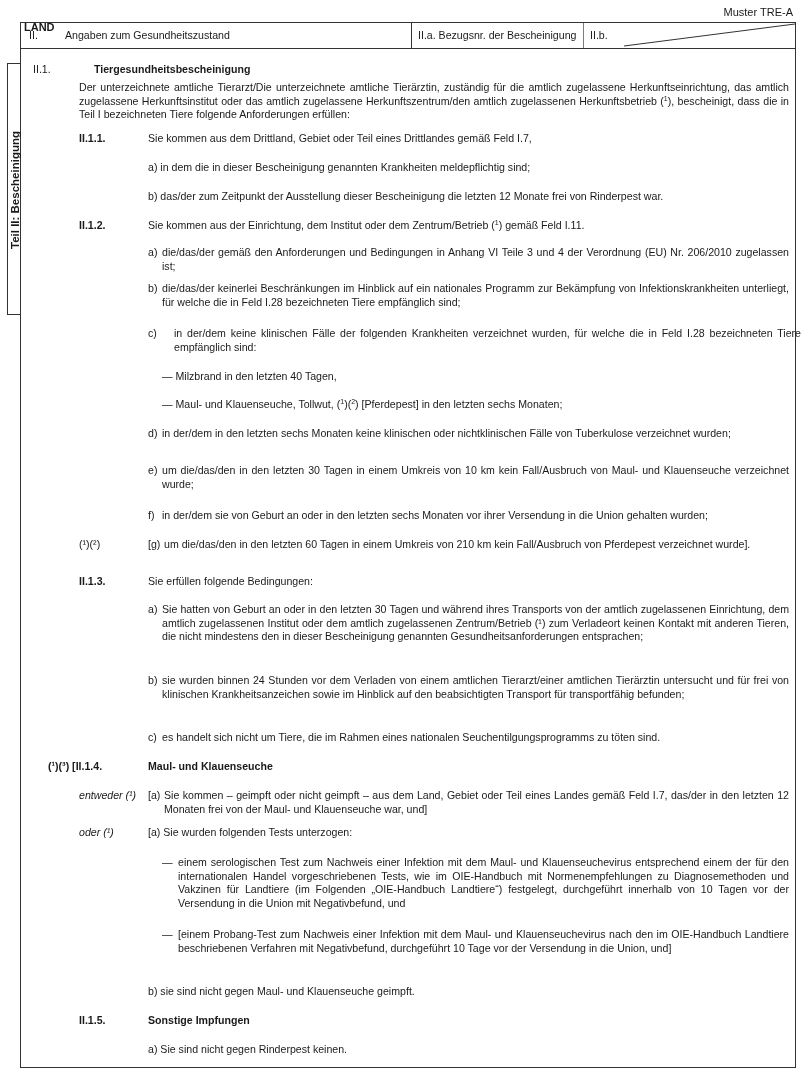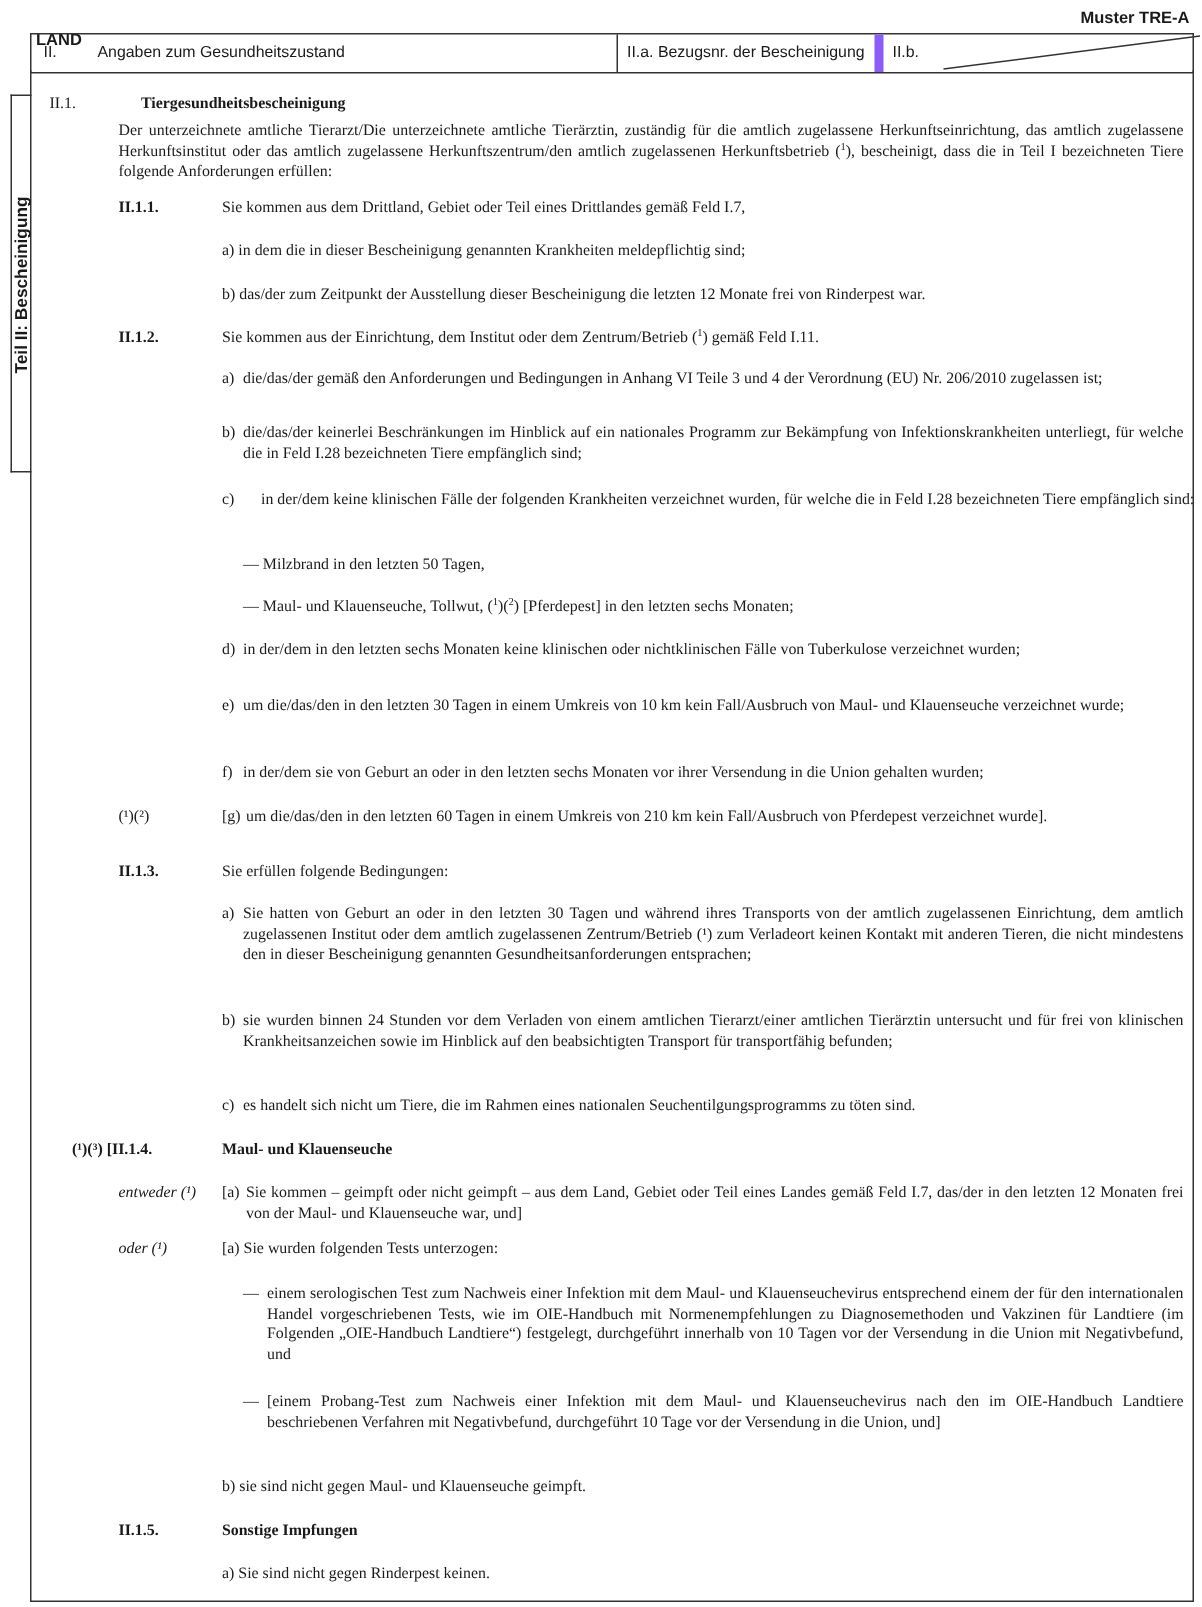--- a/index.html
+++ b/index.html
@@ -1,30 +1,30 @@
 <!DOCTYPE html>
 <html><head>
 <meta charset="utf-8">
 <style>
   html, body { margin:0; padding:0; background:#fff; }
   body { width:801px; height:1071px; position:relative; overflow:hidden;
          font-family:"Liberation Sans", sans-serif; color:#1a1a1a; font-size:10.6px; }
   .hdr-land { position:absolute; left:24px; top:6px; font-weight:bold; font-size:11px;margin-top:15px; }
-  .hdr-muster { position:absolute; right:8px; top:6px; font-weight:bold; font-size:11px;margin-left:20px; }
+  .hdr-muster { position:absolute; right:8px; top:6px; font-weight:normal; font-size:11px;margin-left:20px; }
   .topbox { position:absolute; left:20px; top:22px; width:774px; height:25px; border:1px solid #333; }
   .topbox .c1 { position:absolute; left:0; top:0; width:390px; height:25px; }
   .topbox .c2 { position:absolute; left:390px; top:0; width:172px; height:25px; border-left:1px solid #333; }
-  .topbox .c3 { position:absolute; left:562px; top:0; width:212px; height:25px; border-left:6px solid #8b5cf6; }
+  .topbox .c3 { position:absolute; left:562px; top:0; width:212px; height:25px; border-left:1px solid #8b5cf6; }
   .topbox span { position:absolute; top:6px; }
   .mainbox { position:absolute; left:20px; top:47px; width:774px; height:1020px; border:1px solid #333; border-top:none; }
   .sidebox { position:absolute; left:7px; top:63px; width:13px; height:250px; border:1px solid #333; border-right:none; }
   .sidelabel { position:absolute; left:6px; top:190px; font-weight:bold; font-size:11.5px;
                transform:translate(-50%,-50%) rotate(-90deg); transform-origin:center; white-space:nowrap;
                left:15px; }
-  .t { position:absolute; line-height:13.6px;font-family:Liberation Serif, serif; }
+  .t { position:absolute; line-height:13.6px; }
   .b { font-weight:bold; }
   .i { font-style:italic; }
   .j { text-align:justify; }
   sup { font-size:7px; vertical-align:4px; line-height:0; }
   .diag { position:absolute; left:0; top:0; }
 </style>
 </head>
 <body>
 
 <div class="hdr-land">LAND</div>
@@ -61,21 +61,21 @@
 
 <div class="t b" style="left:79px;top:219px">II.1.2.</div>
 <div class="t" style="left:148px;top:219px"><span>Sie kommen aus der Einrichtung, dem Institut oder dem Zentrum/Betrieb (</span><sup>1</sup><span>) gemäß Feld I.11.</span></div>
 
 <div class="t" style="left:148px;top:246px">a)</div>
 <div class="t j" style="left:162px;top:246px;width:627px">die/das/der gemäß den Anforderungen und Bedingungen in Anhang VI Teile 3 und 4 der Verordnung (EU) Nr. 206/2010 zugelassen ist;</div>
 <div class="t" style="left:148px;top:282px">b)</div>
 <div class="t j" style="left:162px;top:282px;width:627px">die/das/der keinerlei Beschränkungen im Hinblick auf ein nationales Programm zur Bekämpfung von Infektionskrankheiten unterliegt, für welche die in Feld I.28 bezeichneten Tiere empfänglich sind;</div>
 <div class="t" style="left:148px;top:327px">c)</div>
 <div class="t j" style="left:174px;top:327px;width:627px">in der/dem keine klinischen Fälle der folgenden Krankheiten verzeichnet wurden, für welche die in Feld I.28 bezeichneten Tiere empfänglich sind:</div>
-<div class="t" style="left:162px;top:370px">—  Milzbrand in den letzten 50 Tagen,</div>
+<div class="t" style="left:162px;top:370px">—  Milzbrand in den letzten 40 Tagen,</div>
 <div class="t" style="left:162px;top:398px"><span>—  Maul- und Klauenseuche, Tollwut, (</span><sup>1</sup><span>)(</span><sup>2</sup><span>)  [Pferdepest] in den letzten sechs Monaten;</span></div>
 <div class="t" style="left:148px;top:427px">d)</div>
 <div class="t j" style="left:162px;top:427px;width:627px">in der/dem in den letzten sechs Monaten keine klinischen oder nichtklinischen Fälle von Tuberkulose verzeichnet wurden;</div>
 <div class="t" style="left:148px;top:464px">e)</div>
 <div class="t j" style="left:162px;top:464px;width:627px">um die/das/den in den letzten 30 Tagen in einem Umkreis von 10 km kein Fall/Ausbruch von Maul- und Klauenseuche verzeichnet wurde;</div>
 <div class="t" style="left:148px;top:509px">f)</div>
 <div class="t" style="left:162px;top:509px">in der/dem sie von Geburt an oder in den letzten sechs Monaten vor ihrer Versendung in die Union gehalten wurden;</div>
 <div class="t" style="left:79px;top:538px">(¹)(²)</div>
 <div class="t" style="left:148px;top:538px">[g)</div>
 <div class="t j" style="left:164px;top:538px;width:625px">um die/das/den in den letzten 60 Tagen in einem Umkreis von 210 km kein Fall/Ausbruch von Pferdepest verzeichnet wurde].</div>

